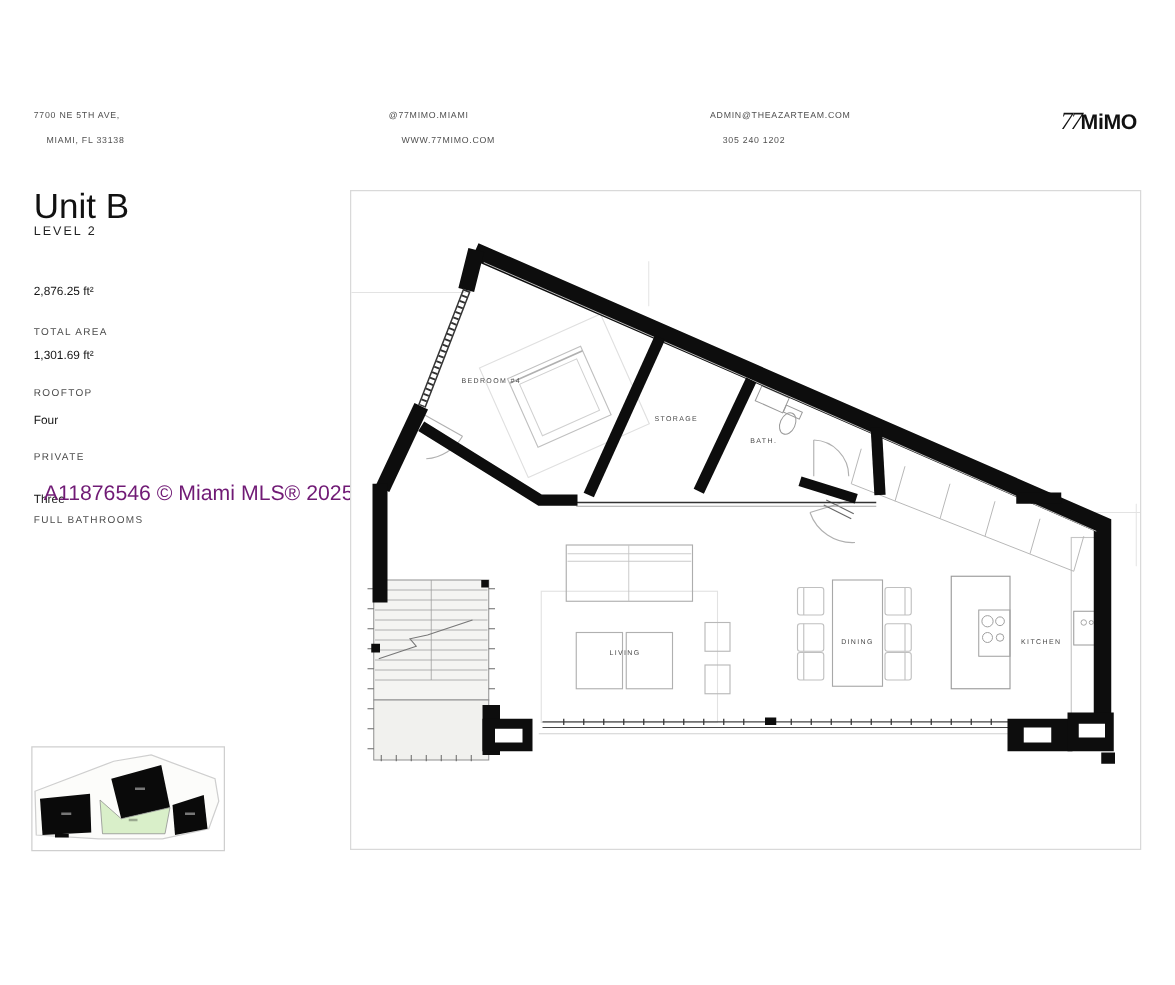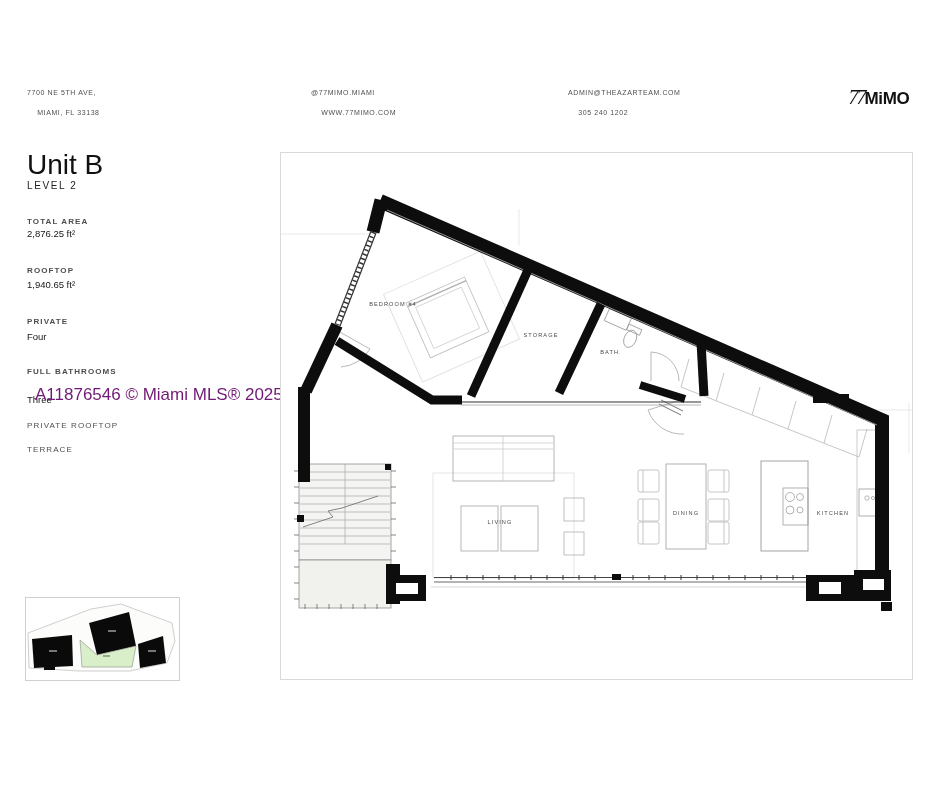--- a/index.html
+++ b/index.html
@@ -10,21 +10,21 @@
              color:#4f4f4f;font-weight:500;white-space:pre;}
   .hdr-addr{left:27px;}
   .hdr-social{left:311px;}
   .hdr-contact{left:568px;}
   .logo{position:absolute;top:86px;left:843px;width:72px;text-align:center;color:#111;white-space:nowrap;}
   .logo .p77{font-family:"Liberation Serif",serif;font-style:italic;font-weight:300;font-size:20px;letter-spacing:-2px;}
   .logo .pmimo{font-weight:800;font-size:17px;letter-spacing:-.3px;}
   
   .unit-title{position:absolute;left:27px;top:149px;font-size:28px;font-weight:500;color:#111;}
   .unit-level{position:absolute;left:27px;top:180px;font-size:10px;letter-spacing:1.6px;color:#222;}
-  .fact-label{position:absolute;left:27px;font-size:8px;letter-spacing:1.1px;color:#4d4d4d;font-weight:700;}
+  .fact-label{position:absolute;left:27px;font-size:8px;letter-spacing:1.1px;color:#4d4d4d;font-weight:400;margin-top:44px;}
   .fact-value{position:absolute;left:27px;font-size:9.5px;color:#161616;font-weight:500;}
   .feature{position:absolute;left:27px;font-size:8px;letter-spacing:1.1px;color:#4d4d4d;font-weight:500;line-height:12px;white-space:pre-line;}
   .watermark{position:absolute;left:3px;top:385px;font-size:17px;color:#701a75;white-space:nowrap;margin-left:32px;}
   
   .plan-panel{position:absolute;left:280px;top:152px;width:633px;height:528px;
               border:1px solid #d9d9d9;background:#fff;box-sizing:border-box;}
   .keyplan{position:absolute;left:25px;top:597px;width:155px;height:84px;
            border:1px solid #cfcfcf;background:#fff;box-sizing:border-box;}
   svg text{font-family:"Liberation Sans",sans-serif;}
   .roomlbl{font-size:5.6px;letter-spacing:1.1px;fill:#4a4a4a;}
@@ -41,28 +41,26 @@
   <div class="hdr-block hdr-contact"><span>ADMIN@THEAZARTEAM.COM</span><br>
     <span>305 240 1202</span></div>
   <div class="logo"><span class="p77">77</span><span class="pmimo">MiMO</span></div>
 
   <div class="unit-title">Unit B</div>
   <div class="unit-level">LEVEL 2</div>
 
   <div class="fact-label" style="top:217px">TOTAL AREA</div>
   <div class="fact-value" style="top:228px">2,876.25 ft²</div>
   <div class="fact-label" style="top:266px">ROOFTOP</div>
-  <div class="fact-value" style="top:279px">1,940.65 ft²</div>
+  <div class="fact-value" style="top:279px">1,301.69 ft²</div>
   <div class="fact-label" style="top:317px">PRIVATE</div>
   <div class="fact-value" style="top:331px;font-weight:400">Four</div>
   <div class="fact-label" style="top:367px">FULL BATHROOMS</div>
   <div class="fact-value" style="top:394px;font-weight:400">Three</div>
 
-  <div class="feature" style="top:420px"><span>PRIVATE ROOFTOP</span><br>
-    <span>TERRACE</span></div>
 
   <div class="watermark">A11876546 © Miami MLS® 2025</div>
 
   <div class="plan-panel">
     <svg width="631" height="526" viewBox="0 0 631 526">
 
       <g stroke="#e3e3e3" stroke-width="0.8">
         <line x1="0" y1="81" x2="92" y2="81"></line>
         <line x1="238" y1="56" x2="238" y2="92"></line>
         <line x1="590" y1="257" x2="631" y2="257"></line>

